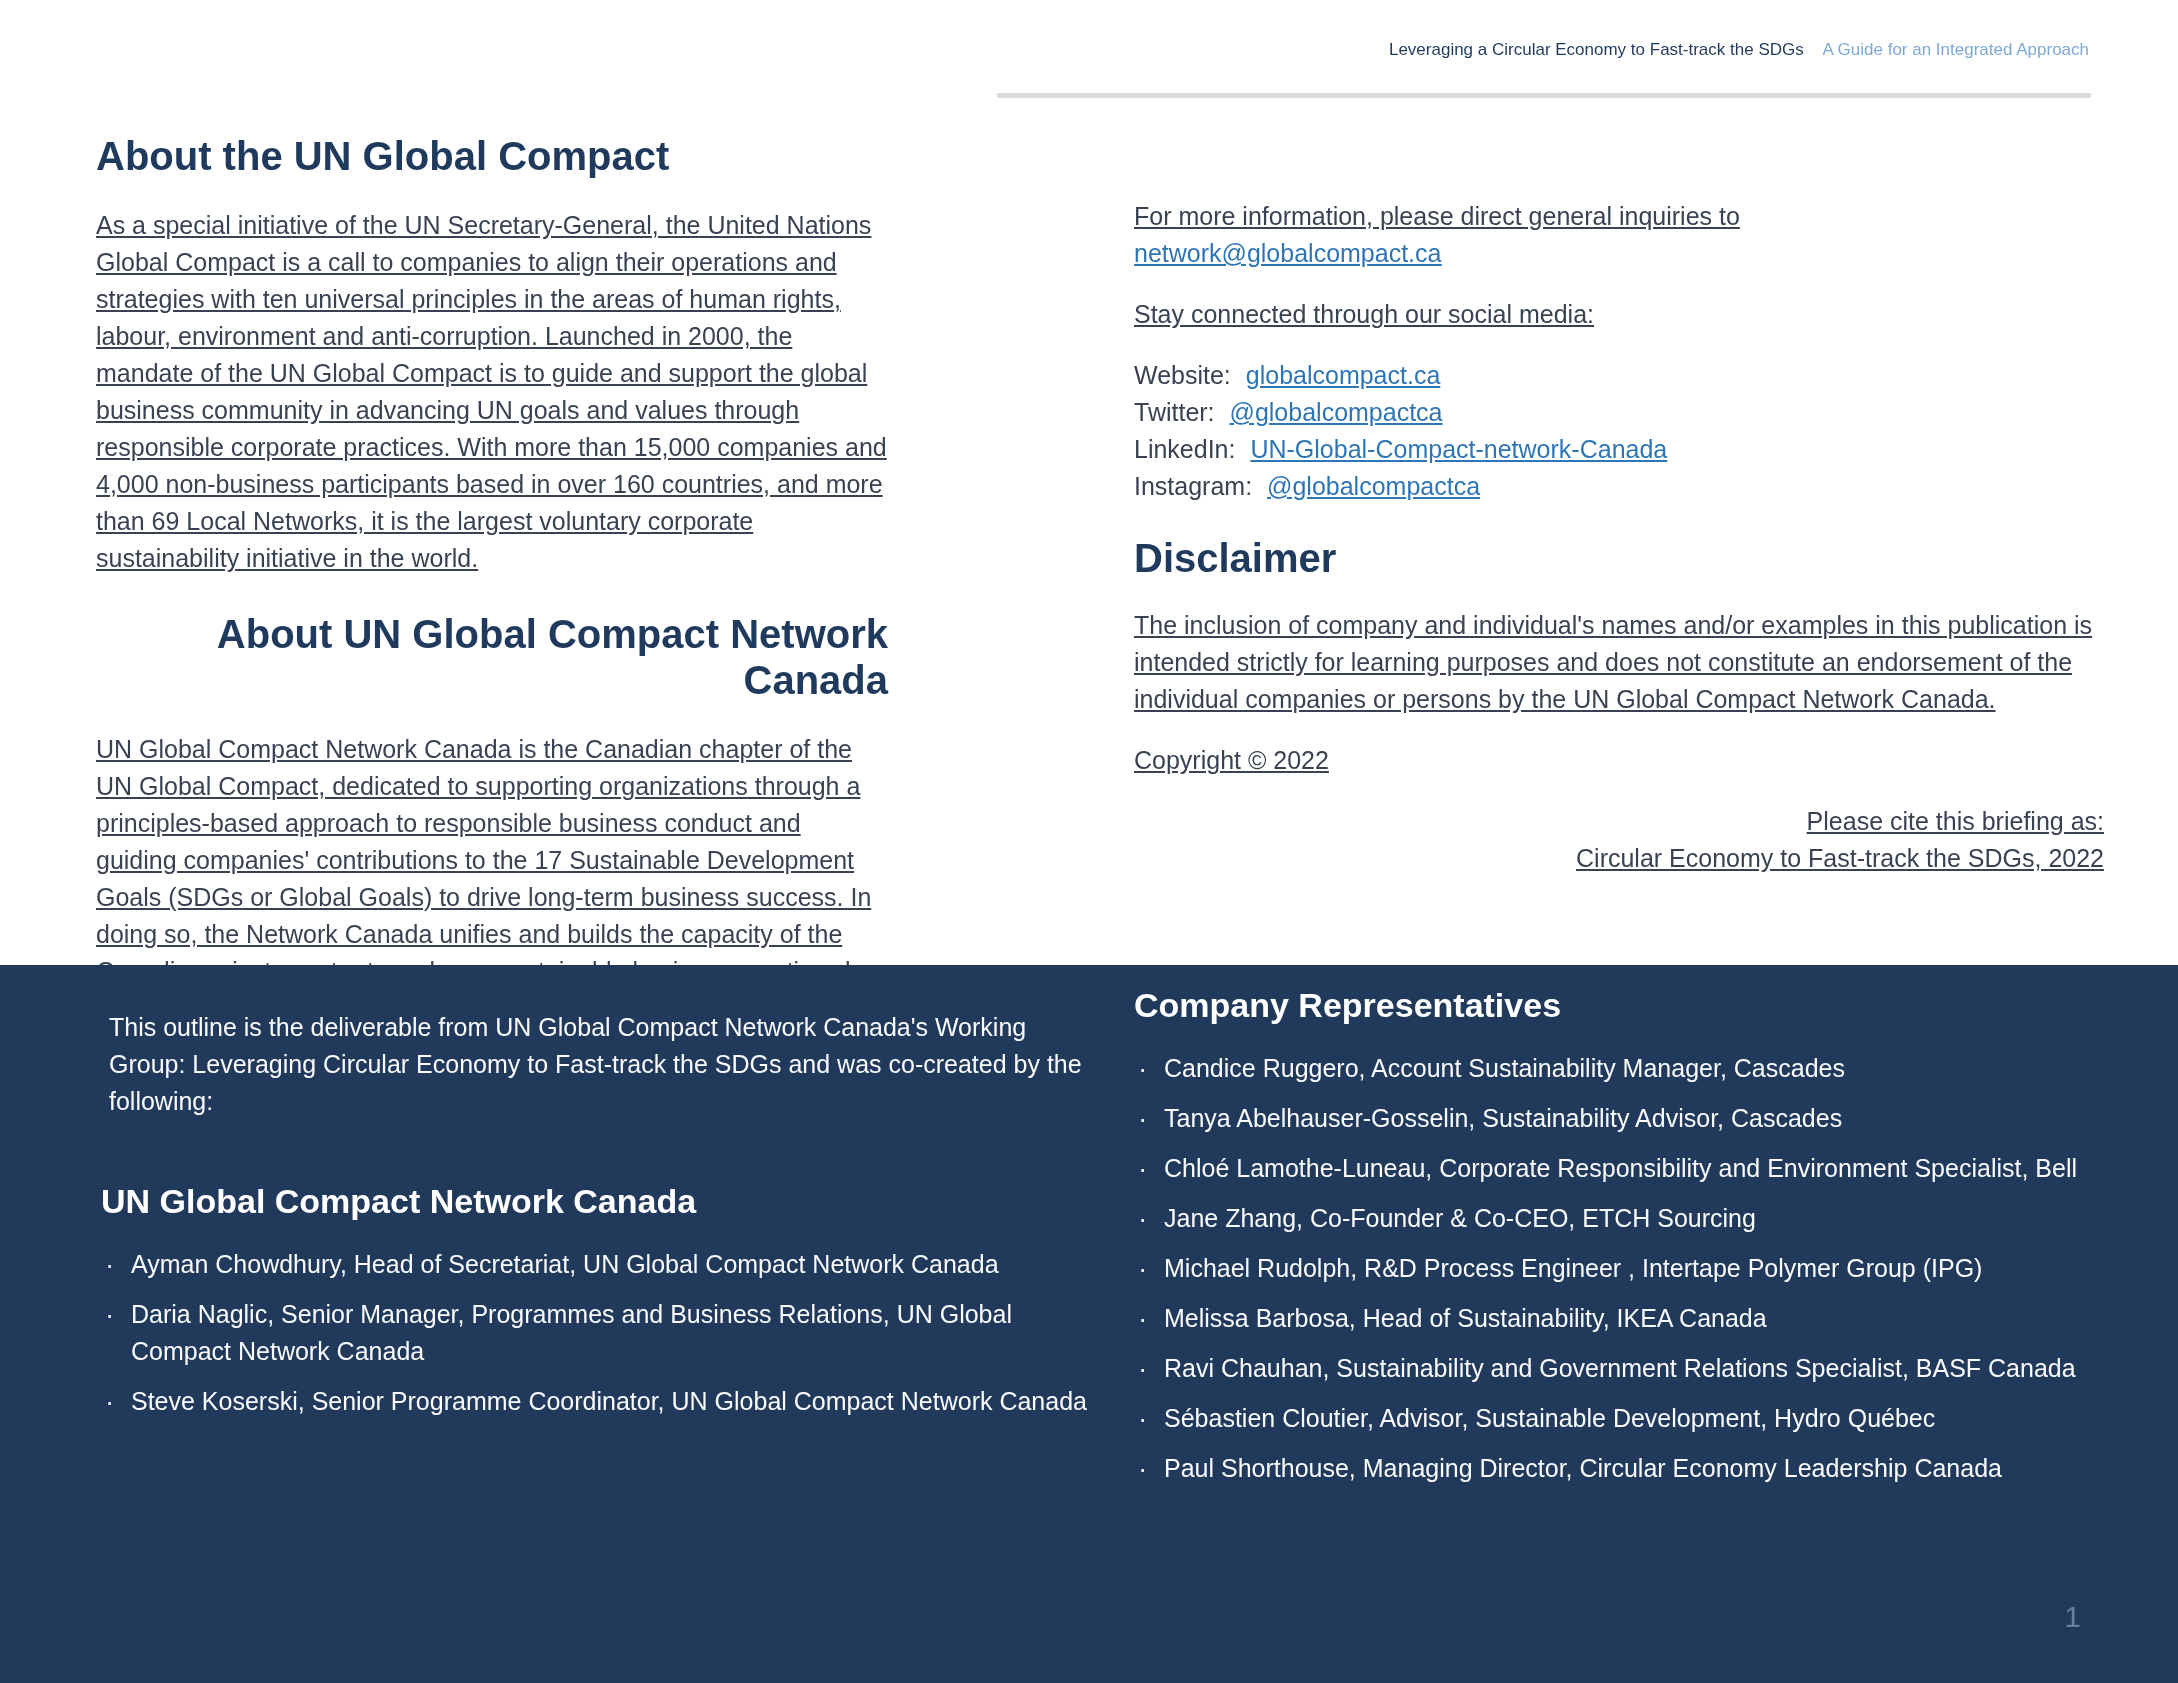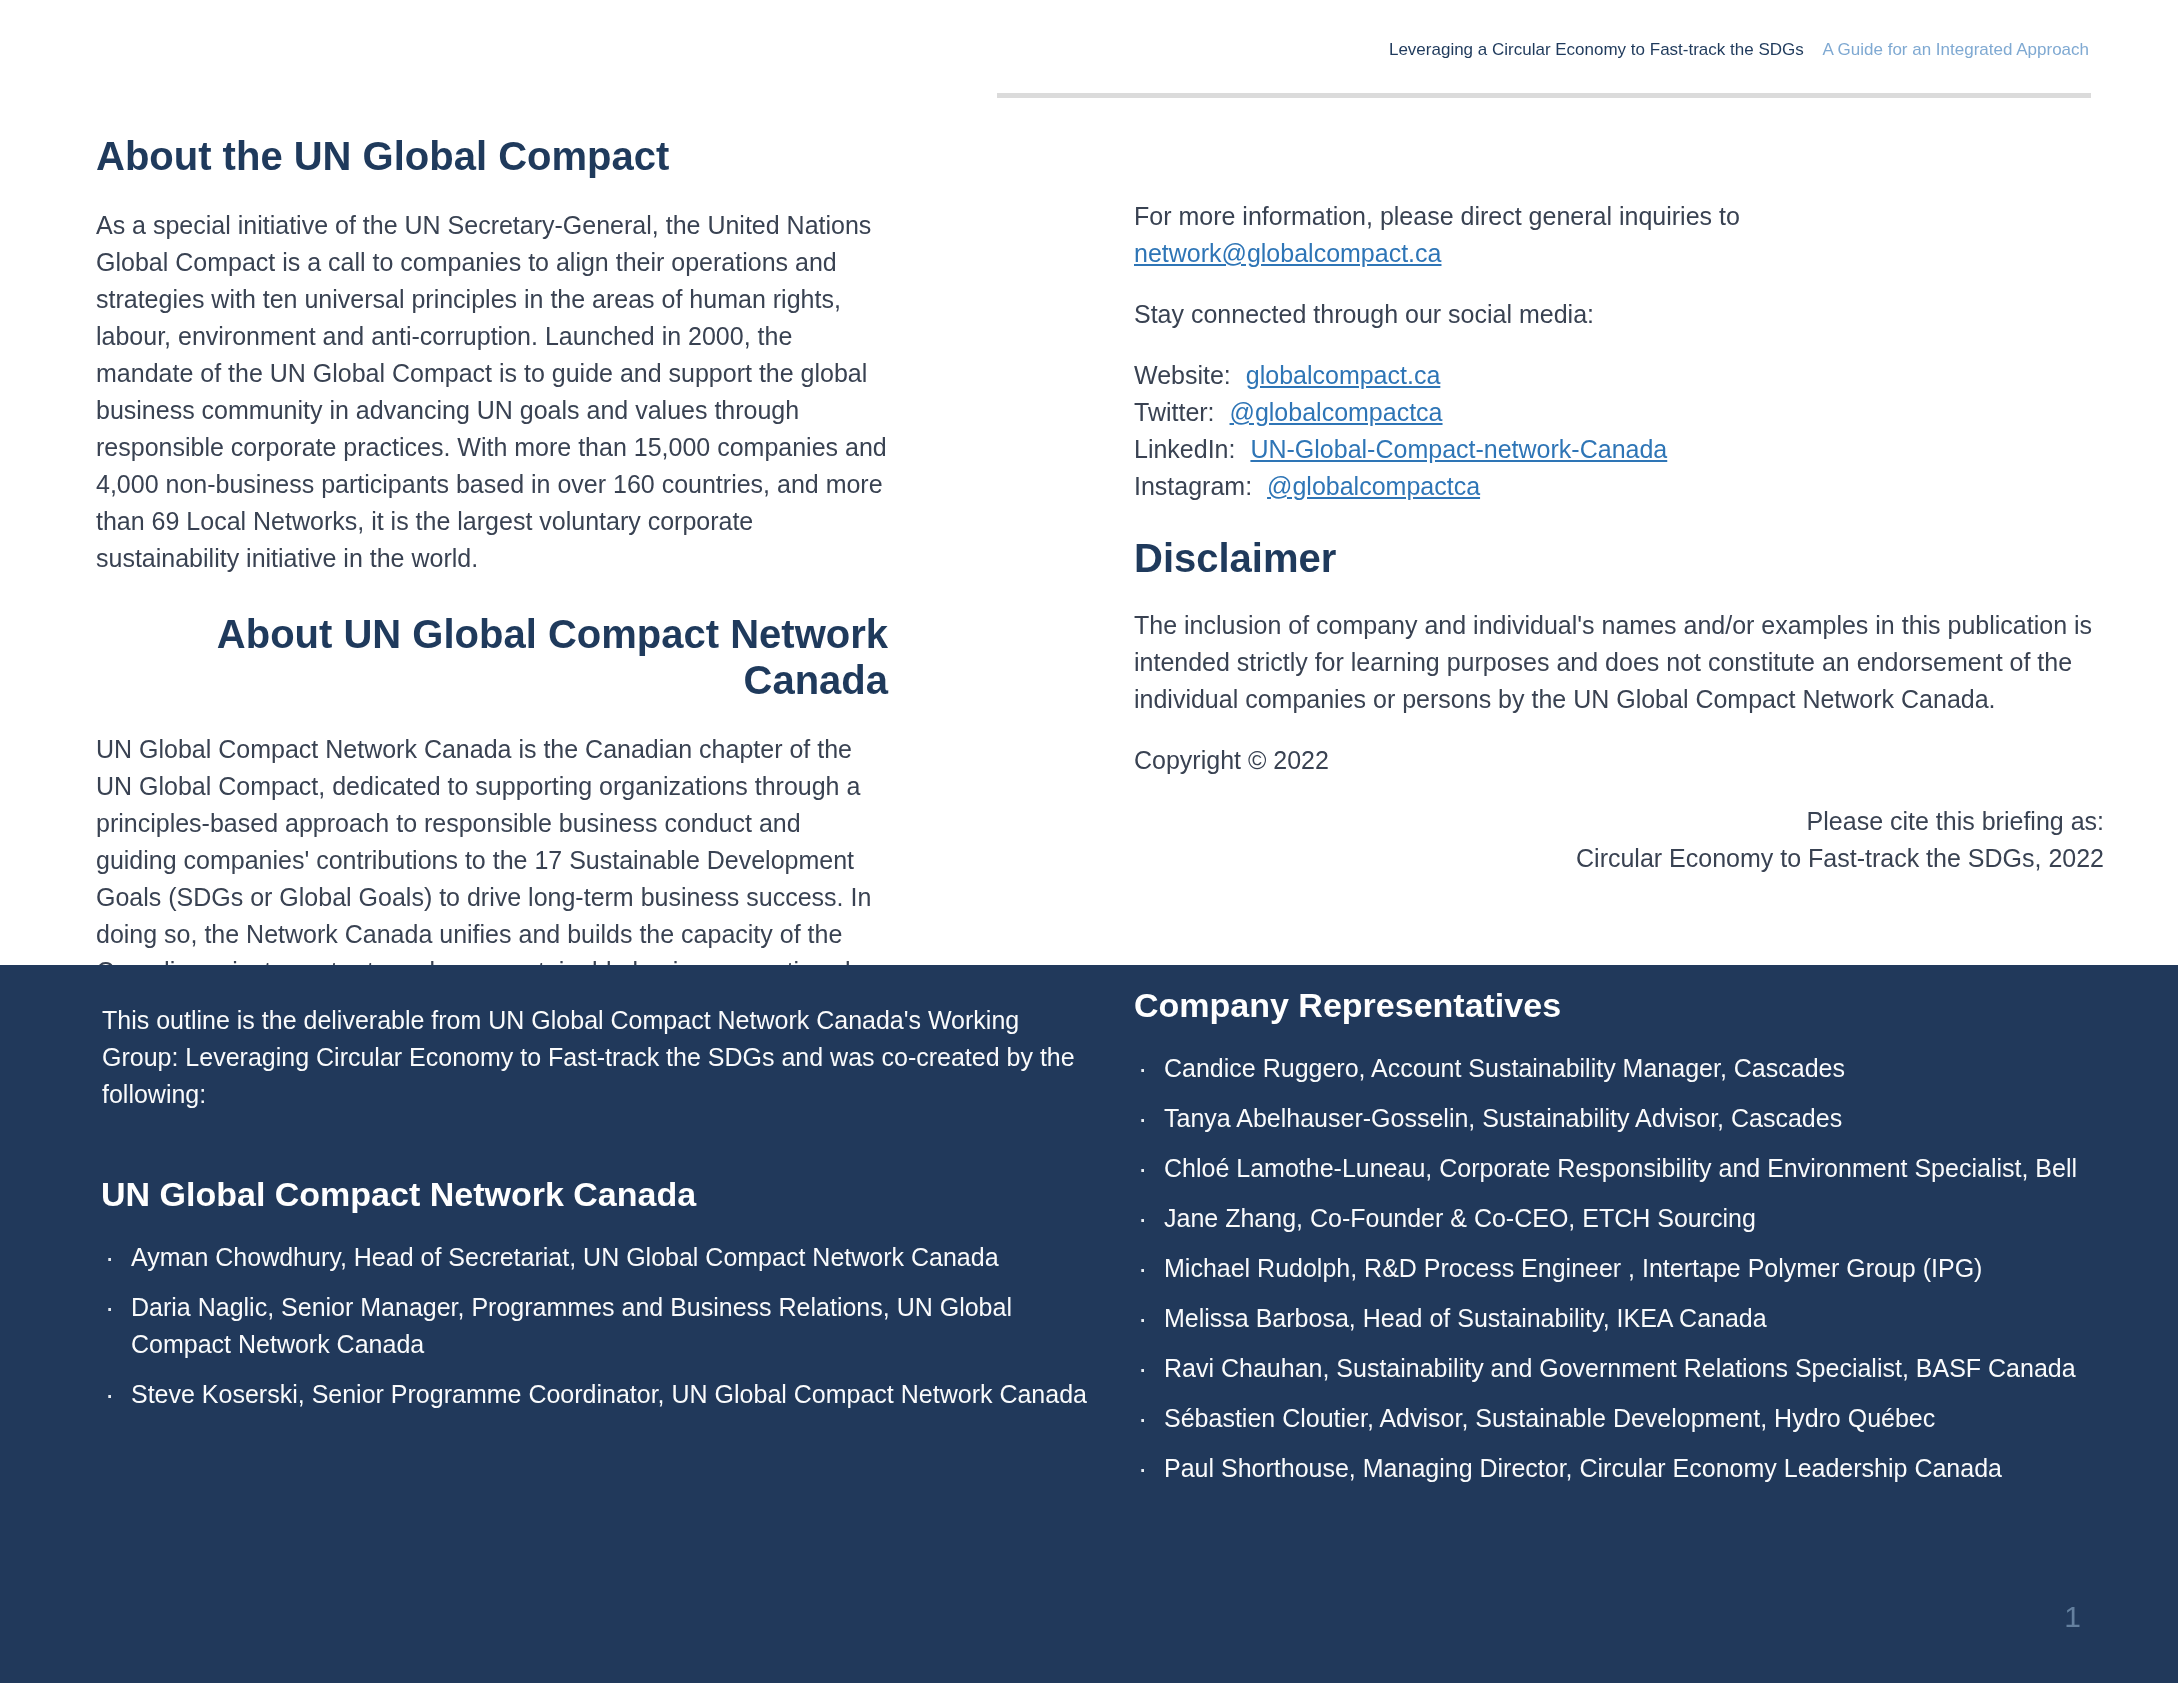--- a/index.html
+++ b/index.html
@@ -41,21 +41,21 @@
   .col-right { left: 1134px; top: 198px; width: 970px; }
 
   h1 {
     font-size: 40px;
     line-height: 46px;
     font-weight: bold;
     color: #1F3A5C;
     margin: 0 0 28px 0;
   }
   .col-left h1.second { margin-top: 34px; text-align: right; }
-  .col p { margin: 0 0 24px 0; }
+  .col p { margin: 0 0 24px 0; text-decoration: underline; }
 
   a.link {
     color: #2E75B6;
     text-decoration: underline;
     cursor: pointer;
   }
   .channels { margin: 0 0 24px 0; }
   .channel { line-height: 37px; }
   .channel .ch-label { margin-right: 8px; }
 
@@ -69,21 +69,21 @@
     top: 965px;
     width: 2178px;
     height: 718px;
     background: #21395B;
     color: #FAFBFC;
     font-size: 25px;
     line-height: 37px;
   }
   .dark-left  { position: absolute; left: 101px;  top: 36px;  width: 990px; }
   .dark-right { position: absolute; left: 1134px; top: 22px;  width: 955px; }
-  .dark p { margin: 1px; }
+  .dark p { margin: 8px; }
   .dark h2 {
     font-size: 34px;
     font-weight: bold;
     margin: 0 0 26px 0;
     color: #FFFFFF;
   }
   .dark-left p.intro { margin-bottom: 63px; }
   .dark ul {
     list-style: none;
     margin: 0;

